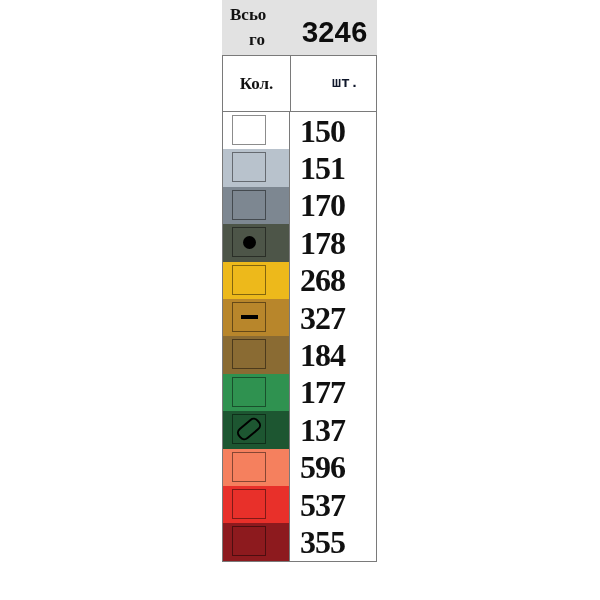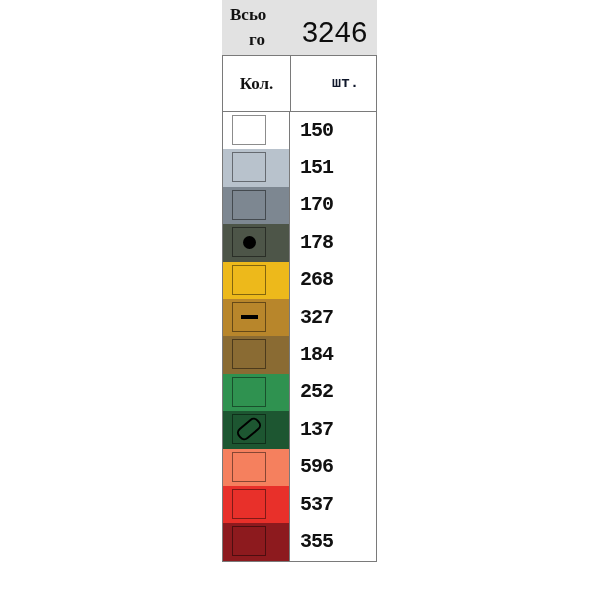--- a/index.html
+++ b/index.html
@@ -52,21 +52,21 @@
     letter-spacing: 0px;
   }
   .total-label .l1 { display: block; text-align: left; padding-left: 2px;}
   .total-label .l2 { display: block; padding-right: 4px;}
   .total-value {
     position: absolute;
     left: 70px;
     top: 19px;
     width: 84px;
     font-family: "Liberation Mono", monospace;
-    font-weight: normal;
+    font-weight: bold;
     font-size: 29px;
     line-height: 32px;
     color: #0d0d0d;
     text-align: center;
     letter-spacing: -1px;
   }
 
   
   .col-header {
     position: relative;
@@ -166,23 +166,23 @@
     transform: rotate(-40deg);
   }
   .count-cell {
     flex: 1;
     box-sizing: border-box;
     display: flex;
     align-items: center;
     justify-content: flex-start;
     padding-left: 10px;
     background: #ffffff;
-    font-family: Liberation Mono, monospace;
-    font-weight: bold;
-    font-size: 20px;
+    font-family: Liberation Serif, serif;
+    font-weight: bold;
+    font-size: 32px;
     line-height: 26px;
     color: #111111;
     letter-spacing: -1px;
   }
 </style>
 </head>
 <body>
 
 <div class="canvas">
 
@@ -247,21 +247,21 @@
         <div class="legend-row">
           <div class="swatch-cell" style="background: rgb(138, 107, 51);">
             <div class="swatch-inner"></div>
           </div>
           <div class="count-cell">184</div>
         </div>
         <div class="legend-row">
           <div class="swatch-cell" style="background: rgb(47, 146, 80);">
             <div class="swatch-inner"></div>
           </div>
-          <div class="count-cell">252</div>
+          <div class="count-cell">177</div>
         </div>
         <div class="legend-row">
           <div class="swatch-cell" style="background: rgb(29, 86, 49);">
             <div class="swatch-inner"></div>
             <div class="sym">
               <div class="sym-slash"></div>
             </div>
           </div>
           <div class="count-cell">137</div>
         </div>

